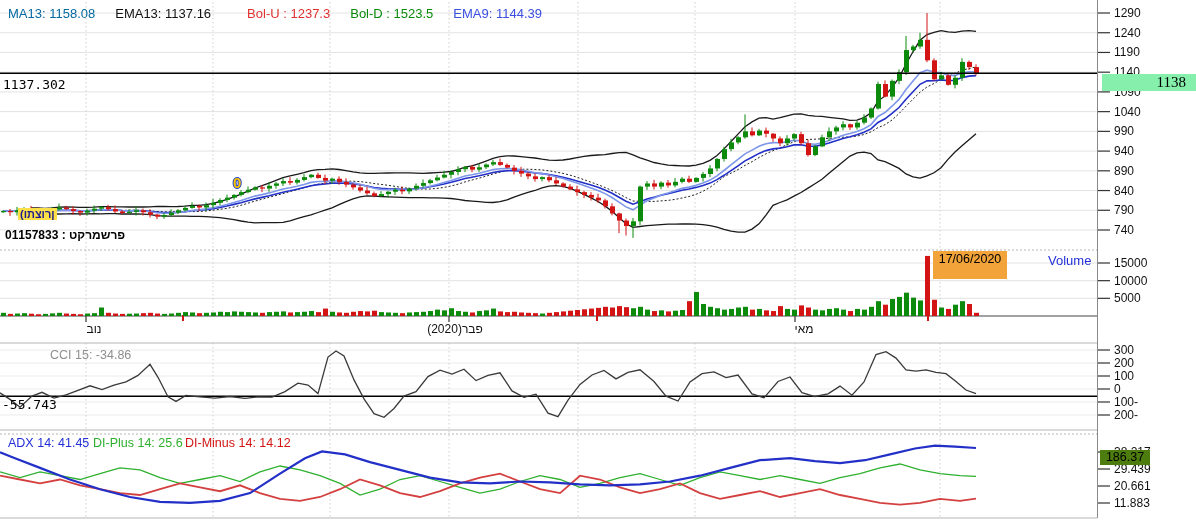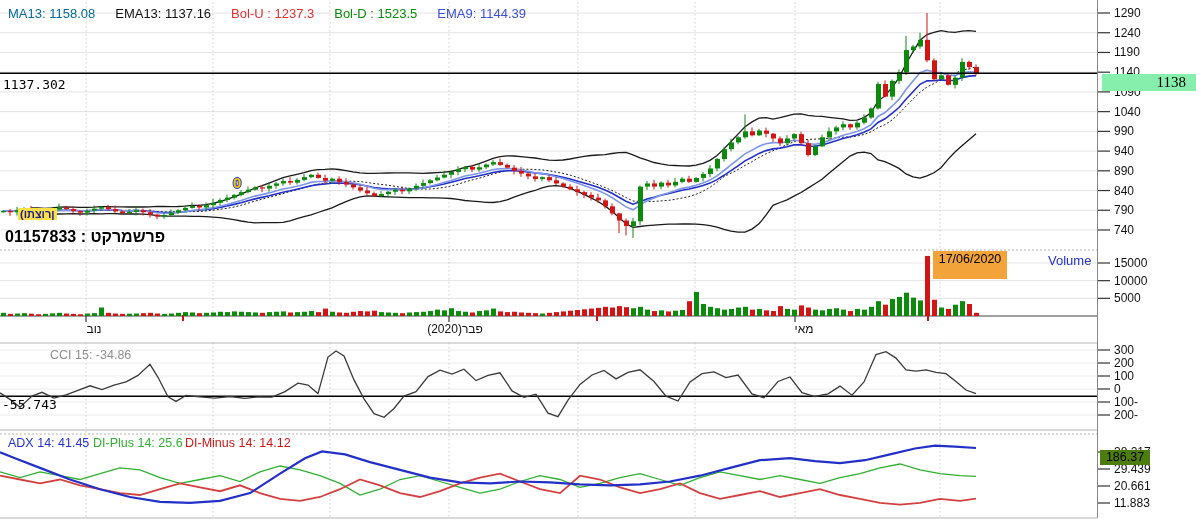--- a/index.html
+++ b/index.html
@@ -8,21 +8,21 @@
   #chart-svg{position:absolute;left:0;top:0;}
   .abs{position:absolute;white-space:nowrap;}
   .legend-main{left:8px;top:6px;font-size:13px;}
   .legend-main span{margin-right:20px;}
   .price-level-label{left:3px;top:77px;font-family:"DejaVu Sans Mono",monospace;font-size:13px;color:#000;}
   .cci-level-label{left:2px;top:397px;font-family:"DejaVu Sans Mono",monospace;font-size:13px;color:#000;}
   .yellow-note{left:18px;top:208px;background:#fde047;color:#1b1b8f;font-size:11px;font-weight:bold;
     padding:0 2px;unicode-bidi:bidi-override;direction:ltr;z-index:5;}
   .zero-marker{left:233px;top:174px;font-size:15px;font-weight:bold;color:#ffc400;z-index:5;
     text-shadow:-1px 0 #2244cc,1px 0 #2244cc,0 -1px #2244cc,0 1px #2244cc;}
-  .instrument{left:5px;top:228px;font-size:16px;font-weight:600;color:#000;direction:rtl;z-index:5;}
+  .instrument{left:5px;top:228px;font-size:12px;font-weight:600;color:#000;direction:rtl;z-index:5;}
   .badge-price{left:1102px;top:74px;width:94px;height:17px;background:#86efac;color:#000;
     font-family:"Liberation Serif",serif;font-size:15px;line-height:17px;text-align:right;
     padding-right:10px;box-sizing:border-box;z-index:6;}
   .badge-date{left:933px;top:251px;width:74px;height:28px;background:#f2a33a;color:#000;
     font-size:12.5px;line-height:16px;text-align:center;z-index:6;}
   .badge-adx{left:1100px;top:450px;width:50px;height:15px;background:#4d7c0f;color:#000;
     font-size:12.5px;line-height:15px;text-align:center;z-index:6;}
   .volume-title{left:1048px;top:253px;color:#2330d8;font-size:13px;z-index:4;}
   .cci-legend{left:10px;top:348px;color:#8f8f8f;font-size:12.5px;margin-left:40px;}
   .adx-legend{top:436px;left:0;font-size:12.5px;}
@@ -567,21 +567,21 @@
       </g>
       <line x1="0" y1="73.24630181818185" x2="1097" y2="73.24630181818185" stroke="#000" stroke-width="1.4"></line>
       <line x1="0" y1="396.24659" x2="1097" y2="396.24659" stroke="#000" stroke-width="1.4"></line>
       <polyline points="0.0,392.9 10.0,399.4 20.0,407.2 32.0,396.1 42.0,392.3 54.0,398.1 66.0,394.9 78.0,390.3 90.0,385.8 102.0,389.6 114.0,385.1 126.0,381.9 138.0,375.4 150.0,364.3 158.0,377.3 168.0,396.8 176.0,401.4 186.0,395.5 200.0,396.8 215.0,398.1 230.0,396.5 245.0,398.4 258.0,396.8 272.0,397.1 285.0,391.6 298.0,383.1 308.0,385.1 318.0,393.6 328.0,357.1 336.0,351.0 344.0,355.9 354.0,379.9 364.0,398.8 374.0,413.7 384.0,417.3 394.0,408.5 404.0,396.1 416.0,391.6 428.0,376.6 440.0,370.1 452.0,374.1 464.0,369.2 476.0,380.6 488.0,375.4 500.0,372.8 512.0,390.9 524.0,397.4 536.0,394.2 548.0,413.1 558.0,416.6 568.0,400.1 580.0,384.4 592.0,375.0 604.0,370.5 616.0,378.9 628.0,372.4 640.0,369.8 654.0,381.5 666.0,396.1 678.0,401.0 690.0,381.9 702.0,373.7 714.0,371.8 726.0,377.6 738.0,375.0 752.0,393.9 764.0,397.8 778.0,381.5 790.0,377.0 802.0,392.6 815.0,396.5 828.0,393.9 840.0,386.1 852.0,395.2 864.0,381.9 876.0,354.6 886.0,351.6 896.0,358.1 906.0,369.8 916.0,371.1 926.0,369.8 936.0,372.4 946.0,373.7 956.0,381.5 966.0,390.0 976.0,393.6" fill="none" stroke="#3a3a3a" stroke-width="1.3"></polyline>
       <polyline points="0.0,471.8 20.0,477.6 40.0,471.8 60.0,475.7 80.0,479.5 100.0,473.7 120.0,467.9 140.0,469.9 160.0,477.6 180.0,483.4 200.0,479.5 220.0,475.7 240.0,481.5 260.0,471.8 280.0,466.0 300.0,469.9 320.0,475.7 340.0,483.4 360.0,495.0 380.0,489.2 400.0,479.5 420.0,475.7 440.0,481.5 460.0,487.3 480.0,493.1 500.0,489.2 520.0,481.5 540.0,475.7 560.0,479.5 580.0,487.3 600.0,483.4 620.0,477.6 640.0,473.7 660.0,479.5 680.0,485.3 700.0,477.6 720.0,471.8 740.0,475.7 760.0,479.5 780.0,475.7 800.0,479.5 820.0,483.4 840.0,477.6 860.0,473.7 880.0,467.9 900.0,464.0 920.0,469.9 940.0,473.7 960.0,475.7 976.0,476.4" fill="none" stroke="#2fb02f" stroke-width="1.3"></polyline>
       <polyline points="0.0,475.7 20.0,479.5 40.0,483.4 60.0,479.5 80.0,485.3 100.0,489.2 120.0,493.1 140.0,495.0 160.0,489.2 180.0,483.4 200.0,487.3 220.0,491.2 240.0,485.3 260.0,493.1 280.0,498.9 300.0,500.8 320.0,497.0 340.0,489.2 360.0,479.5 380.0,485.3 400.0,493.1 420.0,497.0 440.0,491.2 460.0,483.4 480.0,477.6 500.0,473.7 520.0,481.5 540.0,489.2 560.0,493.1 580.0,475.7 600.0,479.5 620.0,487.3 640.0,493.1 660.0,489.2 680.0,483.4 700.0,493.1 720.0,498.9 740.0,495.0 760.0,491.2 780.0,497.0 800.0,493.1 820.0,489.2 840.0,495.0 860.0,498.9 880.0,502.8 900.0,504.7 920.0,502.8 940.0,498.9 960.0,500.8 976.0,498.7" fill="none" stroke="#d44040" stroke-width="1.8"></polyline>
       <polyline points="0.0,452.4 15.0,458.2 40.0,467.9 70.0,479.5 100.0,489.2 130.0,497.0 160.0,501.8 190.0,502.8 220.0,500.8 250.0,493.1 280.0,473.7 305.0,458.2 322.0,451.5 345.0,454.4 370.0,462.1 400.0,469.9 430.0,477.6 460.0,482.4 490.0,483.4 520.0,481.5 550.0,482.4 580.0,484.4 610.0,485.3 640.0,484.4 670.0,481.5 700.0,475.7 730.0,467.9 760.0,460.2 790.0,458.2 815.0,461.1 840.0,463.1 865.0,460.2 890.0,454.4 915.0,448.5 935.0,445.6 955.0,446.6 976.0,448.0" fill="none" stroke="#2330c8" stroke-width="2.2"></polyline>
     </svg>
 
   <div class="abs legend-main">
-    <span style="color: #0369a1; margin-top: 24px;">MA13: 1158.08</span><span style="color: rgb(17, 17, 17);">EMA13: 1137.16</span><span style="color: rgb(224, 49, 49);">Bol-U : 1237.3</span><span style="color: rgb(10, 138, 10);">Bol-D : 1523.5</span><span style="color: rgb(59, 79, 224);">EMA9: 1144.39</span>
+    <span style="color: #0369a1; margin-top: 24px;">MA13: 1158.08</span><span style="color: rgb(17, 17, 17);">EMA13: 1137.16</span><span style="color: rgb(224, 49, 49); margin-left: 16px;">Bol-U : 1237.3</span><span style="color: rgb(10, 138, 10);">Bol-D : 1523.5</span><span style="color: rgb(59, 79, 224);">EMA9: 1144.39</span>
   </div>
 
   <div class="abs price-level-label">1137.302</div>
   <div class="abs yellow-note">(ותצורן</div>
   <div class="abs zero-marker">0</div>
   <div class="abs instrument">פרשמרקט : 01157833</div>
   <div class="abs badge-price">1138</div>
 
   <div class="abs badge-date">17/06/2020</div>
   <div class="abs volume-title">Volume</div>

